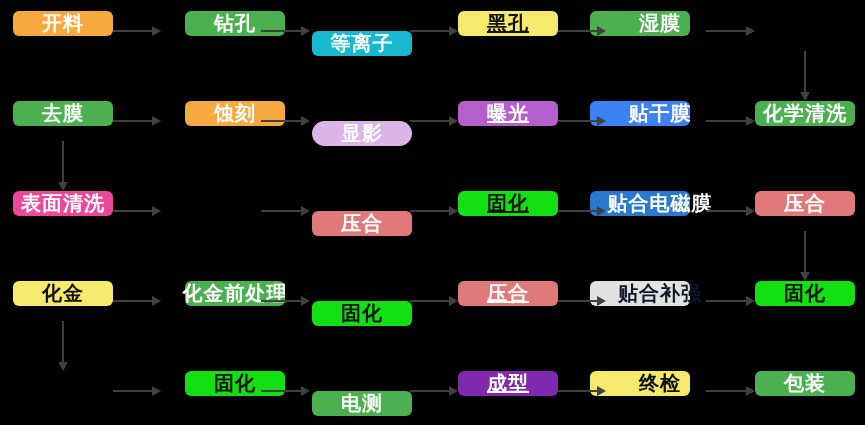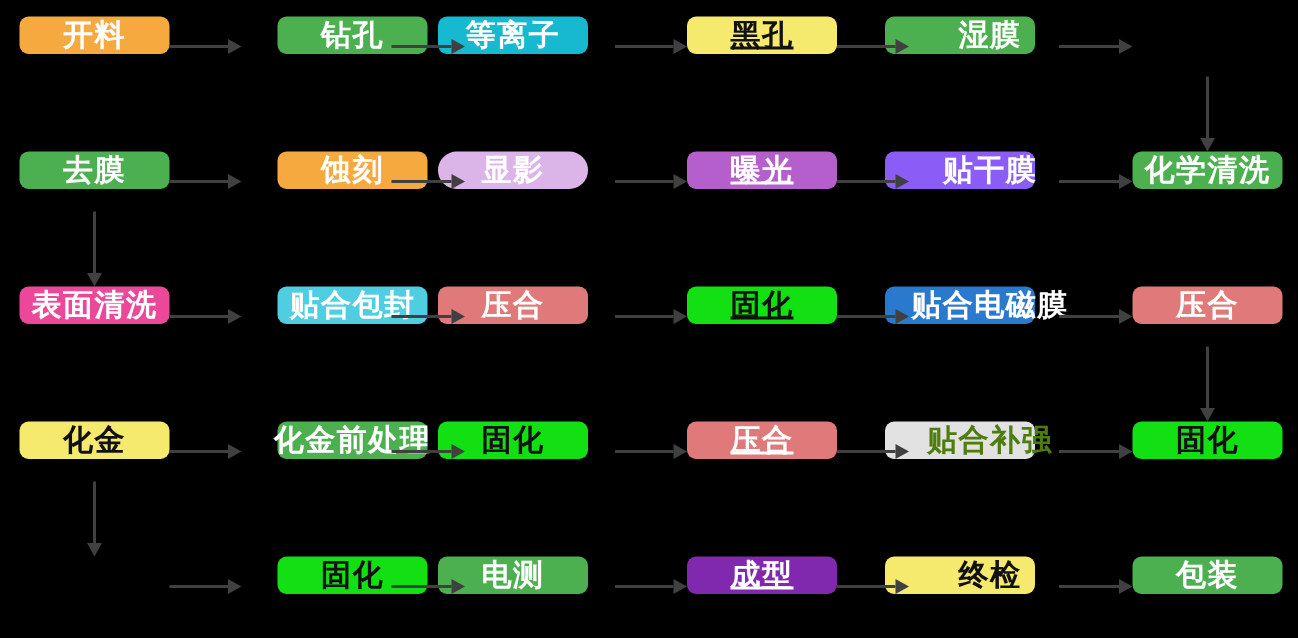--- a/index.html
+++ b/index.html
@@ -25,21 +25,21 @@
     justify-content: center;
     font-size: 20px;
     font-weight: bold;
     letter-spacing: 1px;
     white-space: nowrap;
     box-sizing: border-box;
   }
   
   .c1 { left: 13px; }
   .c2 { left: 161px; margin-left: 24px; }
-  .c3 { left: 292px; }
+  .c3 { left: 312px; margin-top: 20px; }
   .c4 { left: 458px; text-decoration: underline; }
   .c5 { left: 590px; padding-left: 40px; }
   .c6 { left: 755px; }
   
   .r1 { top: 11px; }
   .r2 { top: 101px; }
   .r3 { top: 191px; }
   .r4 { top: 281px; }
   .r5 { top: 371px; }
 
@@ -82,35 +82,34 @@
   <div class="node r1 c1" style="background: rgb(245, 169, 62); color: rgb(255, 255, 255);">开料</div>
   <div class="node r1 c2" style="background: rgb(76, 175, 80); color: rgb(255, 255, 255);">钻孔</div>
   <div class="node r1 c3" style="background: rgb(22, 185, 207); color: rgb(255, 255, 255);">等离子</div>
   <div class="node r1 c4" style="background: rgb(245, 233, 110); color: rgb(17, 17, 17);">黑孔</div>
   <div class="node r1 c5" style="background: rgb(76, 175, 80); color: rgb(255, 255, 255);">湿膜</div>
 
   <div class="node r2 c1" style="background: rgb(76, 175, 80); color: rgb(255, 255, 255);">去膜</div>
   <div class="node r2 c2" style="background: rgb(245, 169, 62); color: rgb(255, 255, 255);">蚀刻</div>
   <div class="node r2 c3" style="background: rgb(220, 181, 232); color: rgb(255, 255, 255); border-radius: 15px;">显影</div>
   <div class="node r2 c4" style="background: rgb(181, 95, 204); color: rgb(255, 255, 255);">曝光</div>
-  <div class="node r2 c5" style="background: #8b5cf6; color: rgb(255, 255, 255); text-align: right;">贴干膜</div>
+  <div class="node r2 c5" style="background: #3b82f6; color: rgb(255, 255, 255); text-align: right;">贴干膜</div>
   <div class="node r2 c6" style="background: rgb(76, 175, 80); color: rgb(255, 255, 255);">化学清洗</div>
 
   <div class="node r3 c1" style="background: #ec4899; color: rgb(255, 255, 255);">表面清洗</div>
-  <div class="node r3 c2" style="background: rgb(79, 206, 226); color: rgb(255, 255, 255);">贴合包封</div>
   <div class="node r3 c3" style="background: rgb(224, 122, 122); color: rgb(255, 255, 255);">压合</div>
   <div class="node r3 c4" style="background: rgb(18, 224, 18); color: rgb(17, 17, 17);">固化</div>
   <div class="node r3 c5" style="background: rgb(41, 121, 206); color: rgb(255, 255, 255);">贴合电磁膜</div>
   <div class="node r3 c6" style="background: rgb(224, 122, 122); color: rgb(255, 255, 255);">压合</div>
 
   <div class="node r4 c1" style="background: rgb(245, 233, 110); color: rgb(17, 17, 17);">化金</div>
   <div class="node r4 c2" style="background: rgb(76, 175, 80); color: rgb(255, 255, 255);">化金前处理</div>
   <div class="node r4 c3" style="background: rgb(18, 224, 18); color: rgb(17, 17, 17);">固化</div>
   <div class="node r4 c4" style="background: rgb(224, 122, 122); color: rgb(255, 255, 255);">压合</div>
-  <div class="node r4 c5" style="background: rgb(226, 226, 226); color: #4d7c0f; font-family: Liberation Serif, serif;">贴合补强</div>
+  <div class="node r4 c5" style="background: rgb(226, 226, 226); color: #0f172a; font-family: Liberation Serif, serif;">贴合补强</div>
   <div class="node r4 c6" style="background: rgb(18, 224, 18); color: rgb(17, 17, 17);">固化</div>
 
   <div class="node r5 c2" style="background: rgb(18, 224, 18); color: rgb(17, 17, 17);">固化</div>
   <div class="node r5 c3" style="background: rgb(76, 175, 80); color: rgb(255, 255, 255);">电测</div>
   <div class="node r5 c4" style="background: rgb(128, 41, 174); color: rgb(255, 255, 255);">成型</div>
   <div class="node r5 c5" style="background: rgb(245, 233, 110); color: rgb(17, 17, 17);">终检</div>
   <div class="node r5 c6" style="background: rgb(76, 175, 80); color: rgb(255, 255, 255);">包装</div>
 <div class="arrow-h" style="left: 113px; top: 30px; width: 39px;"></div>
     <div class="arrow-h" style="left: 261px; top: 30px; width: 40px;"></div>
     <div class="arrow-h" style="left: 410px; top: 30px; width: 39px;"></div>

